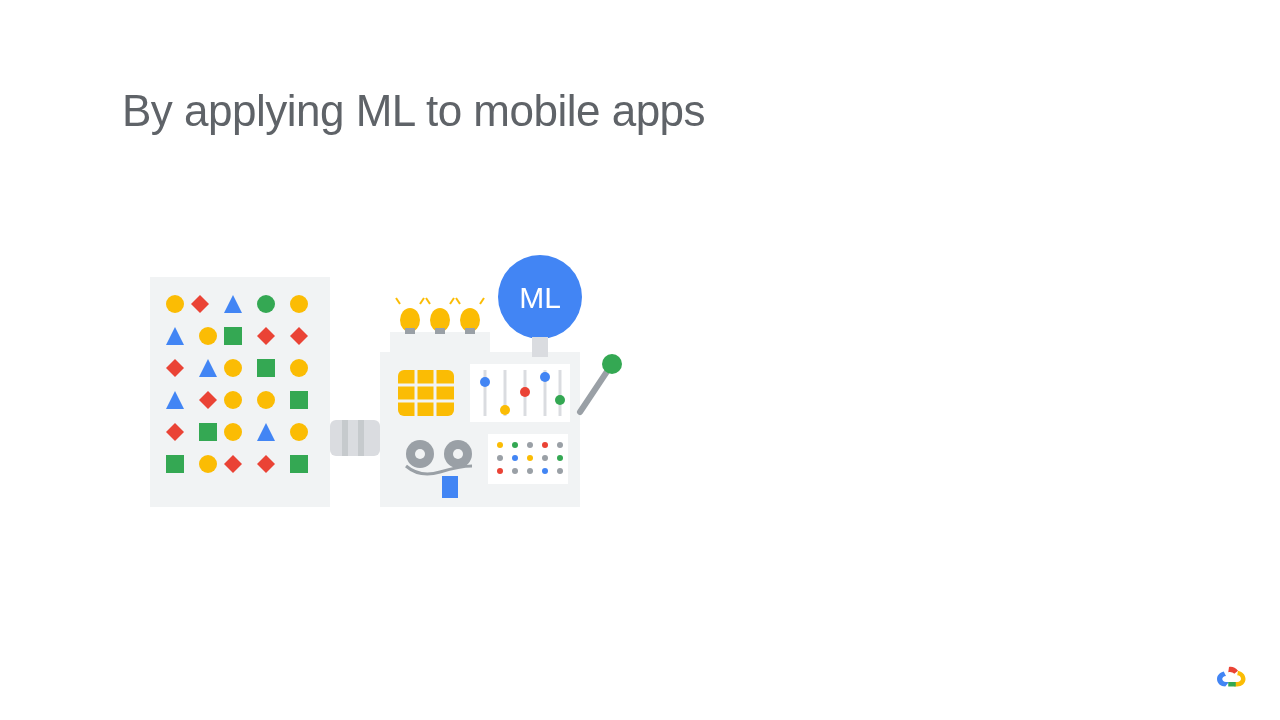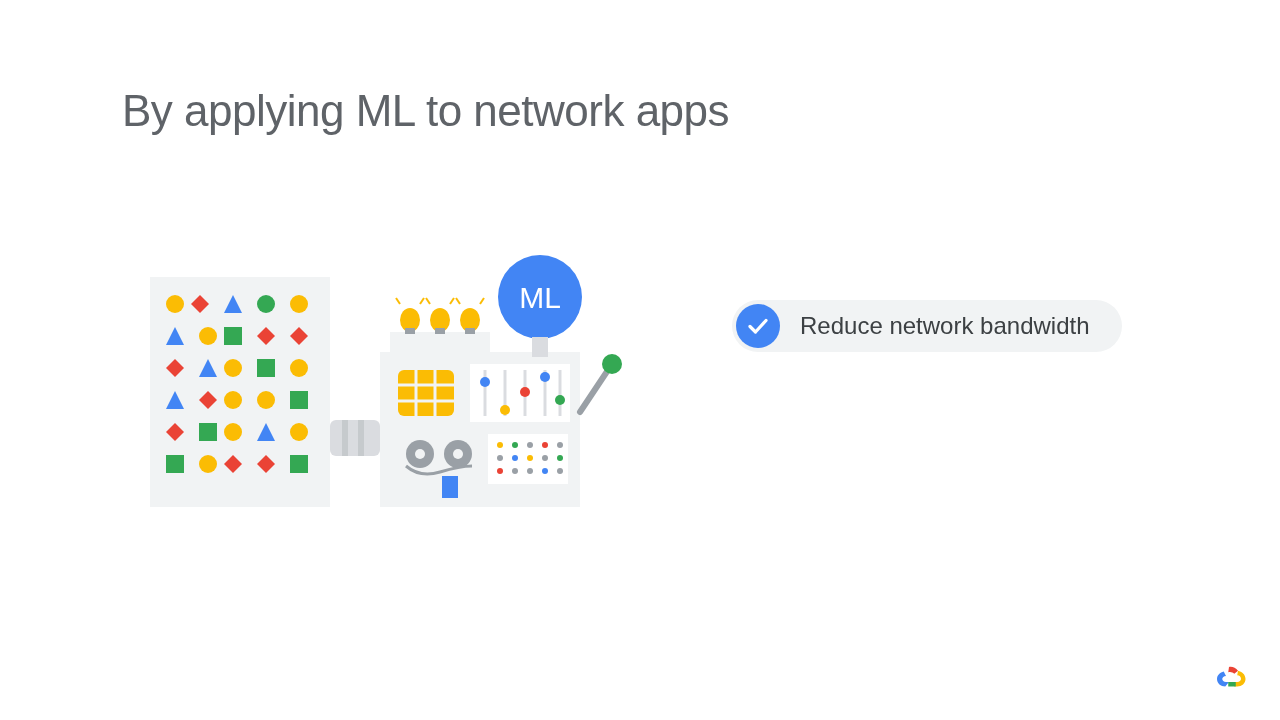--- a/index.html
+++ b/index.html
@@ -71,21 +71,21 @@
     bottom: 26px;
     width: 36px;
     height: 36px;
   }
 </style>
 </head>
 <body>
 
 <div class="slide">
 
-  <div class="title">By applying ML to network apps</div>
+  <div class="title">By applying ML to mobile apps</div>
 
   <div class="illustration">
     <svg viewBox="0 0 520 290" width="520" height="290">
 
       <g>
         <rect x="30" y="35" width="180" height="230" fill="#f1f3f4"></rect>
 
         <circle cx="55" cy="62" r="9" fill="#fbbc04"></circle>
         <polygon points="80,53 89,62 80,71 71,62" fill="#ea4335"></polygon>
         <polygon points="113,53 122,71 104,71" fill="#4285f4"></polygon>
@@ -210,28 +210,20 @@
             <circle cx="395" cy="229" r="3" fill="#9aa0a6"></circle>
             <circle cx="410" cy="229" r="3" fill="#9aa0a6"></circle>
             <circle cx="425" cy="229" r="3" fill="#4285f4"></circle>
             <circle cx="440" cy="229" r="3" fill="#9aa0a6"></circle>
           </g>
         </g>
       </g>
     </svg>
   </div>
 
-  <div class="bullet">
-    <span class="check">
-      <svg viewBox="0 0 24 24" fill="none">
-        <path d="M4 12.5 L9.5 18 L20 6.5" stroke="#ffffff" stroke-width="3.2" stroke-linecap="round" stroke-linejoin="round"></path>
-      </svg>
-    </span>
-    <span class="label">Reduce network bandwidth</span>
-  </div>
 
   <div class="gcp-logo">
     <svg viewBox="0 0 48 48" width="36" height="36">
       <path d="M34 18c-2-6-8-10-14-9-5 1-9 5-10 10-5 1-8 5-8 10 0 6 5 10 11 10h20c6 0 11-4 11-10 0-5-4-9-10-11z" fill="none"></path>
       <path d="M15 38c-6 0-11-4-11-10 0-5 4-9 9-10l3 6c-3 0-5 2-5 4s2 4 5 4h4z" fill="#4285f4"></path>
       <path d="M20 12c4-1 9 1 12 5l-5 4c-2-2-5-3-8-2z" fill="#ea4335"></path>
       <path d="M32 17c5 1 10 5 10 11 0 6-5 10-11 10h-4v-6h4c3 0 5-2 5-4 0-3-2-5-5-5z" fill="#fbbc04"></path>
       <path d="M19 32h10v6H19z" fill="#34a853"></path>
     </svg>
   </div>

